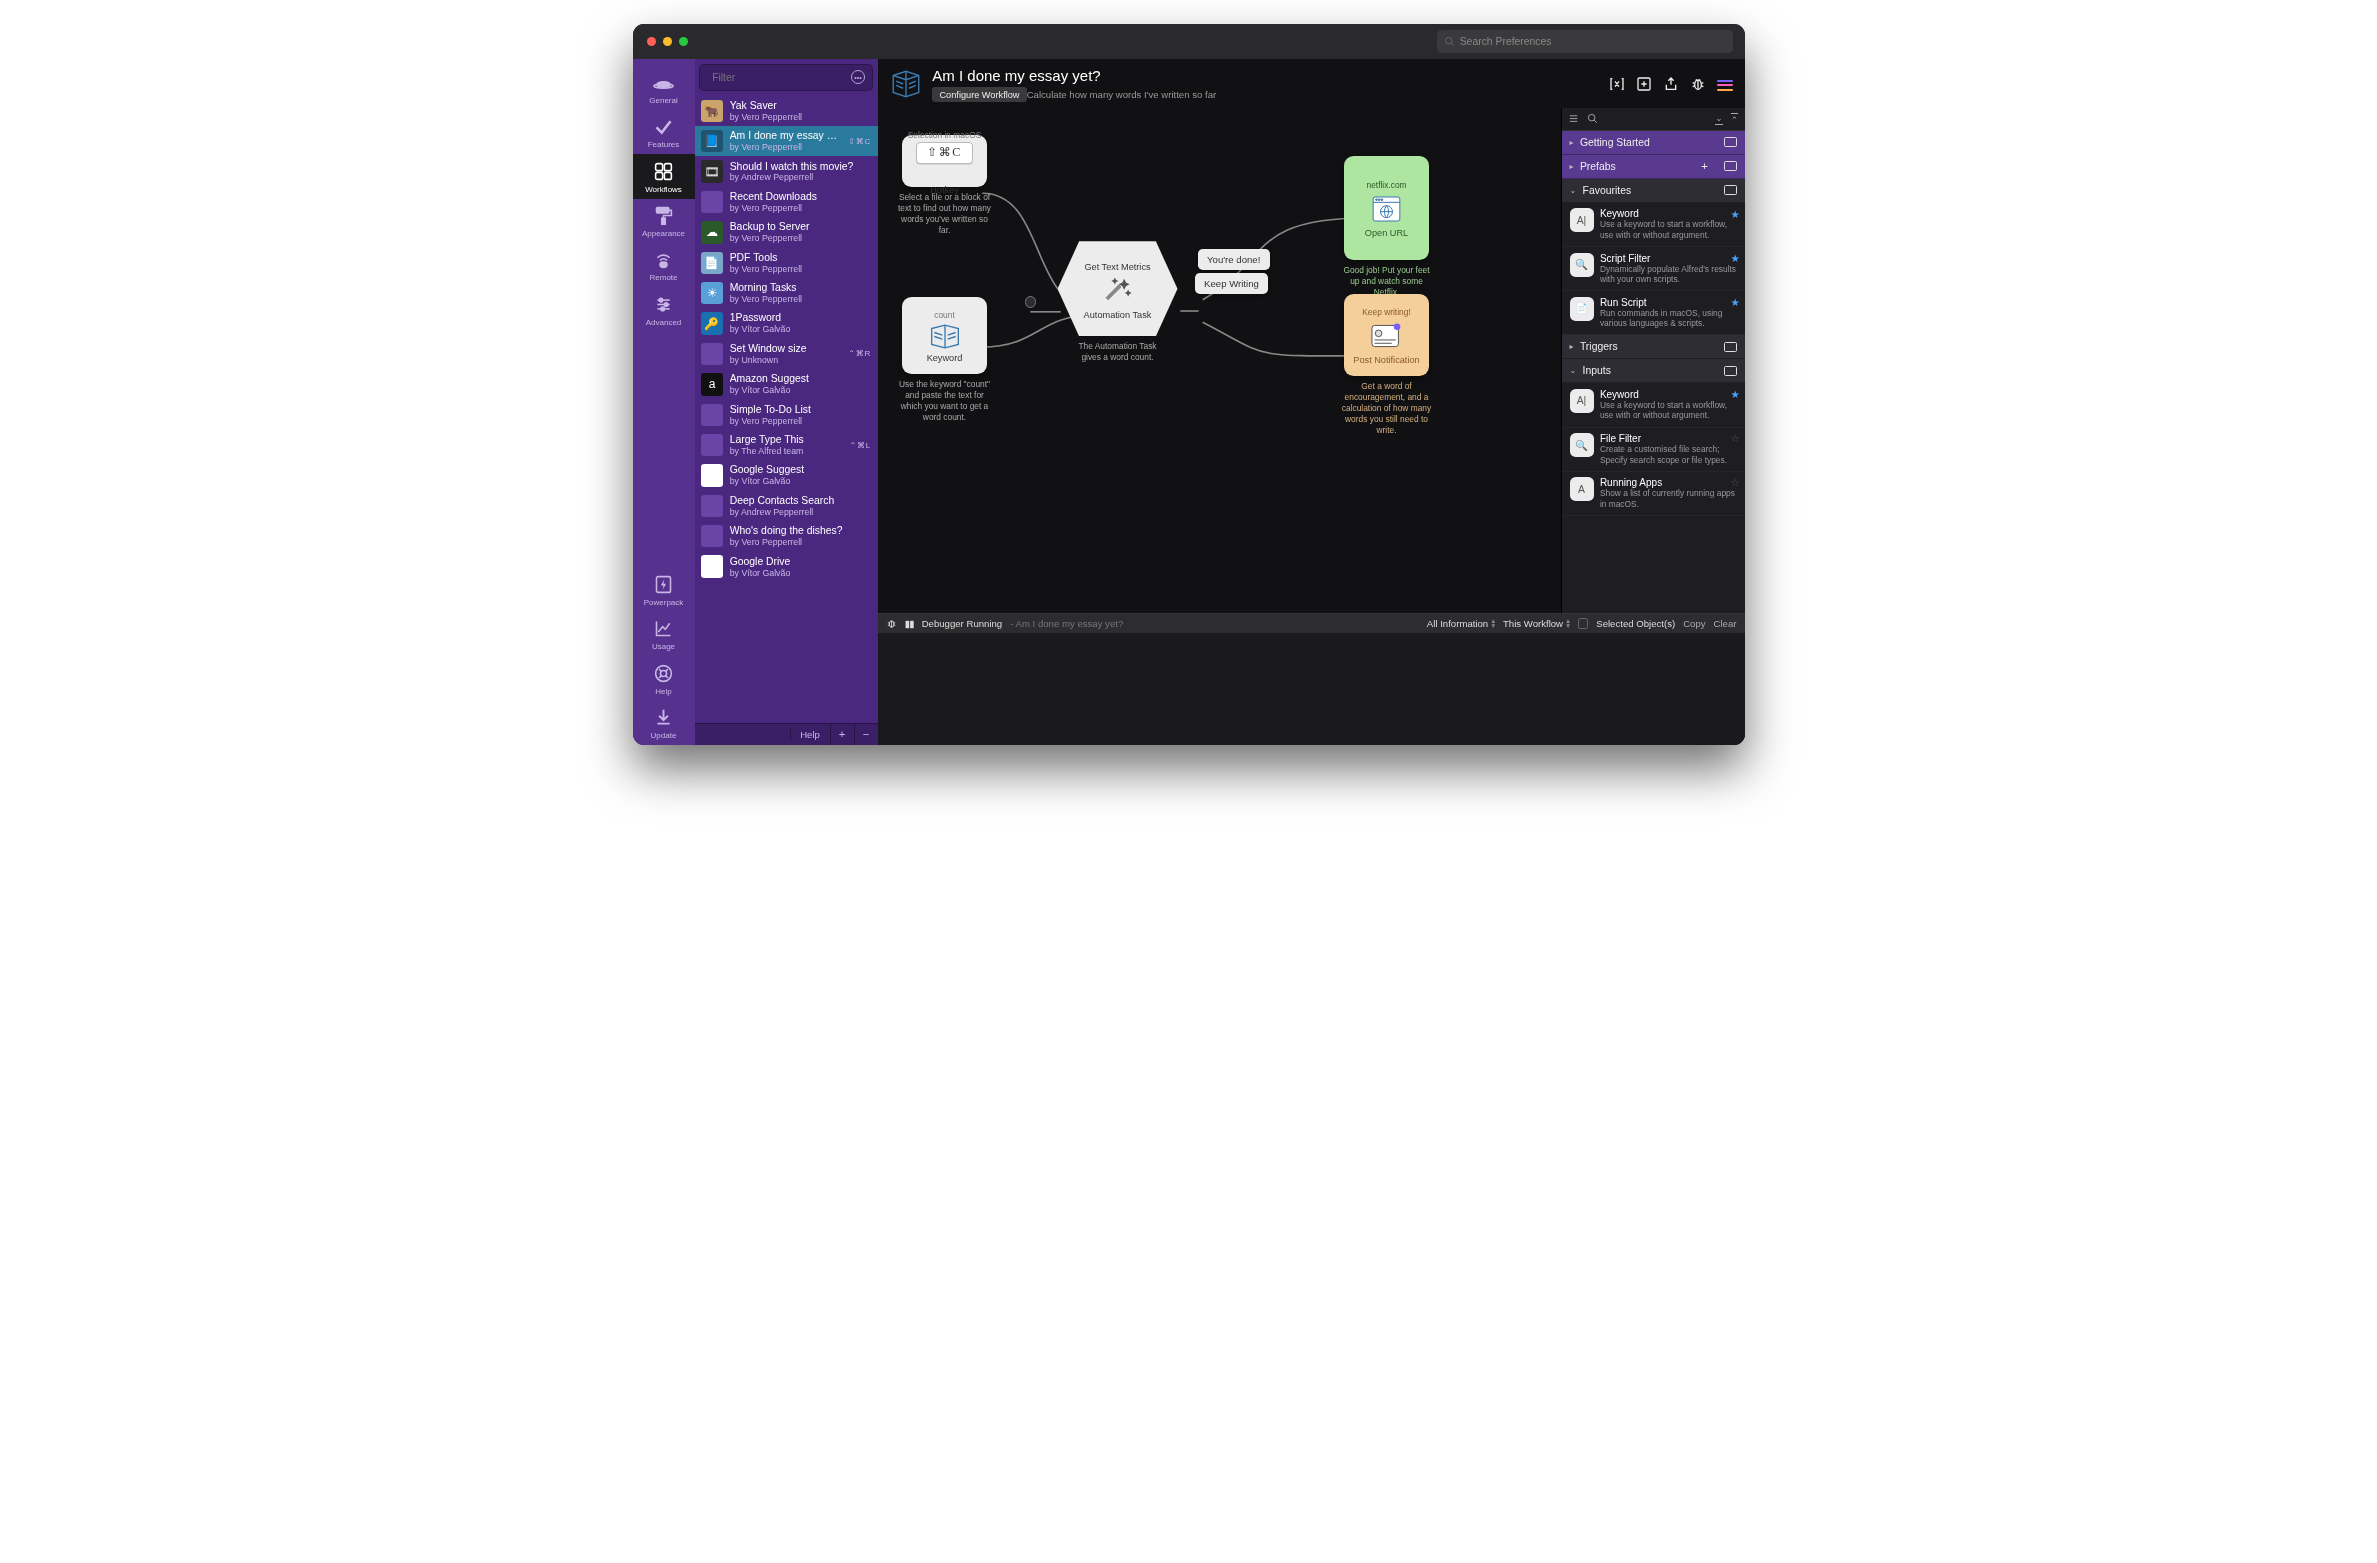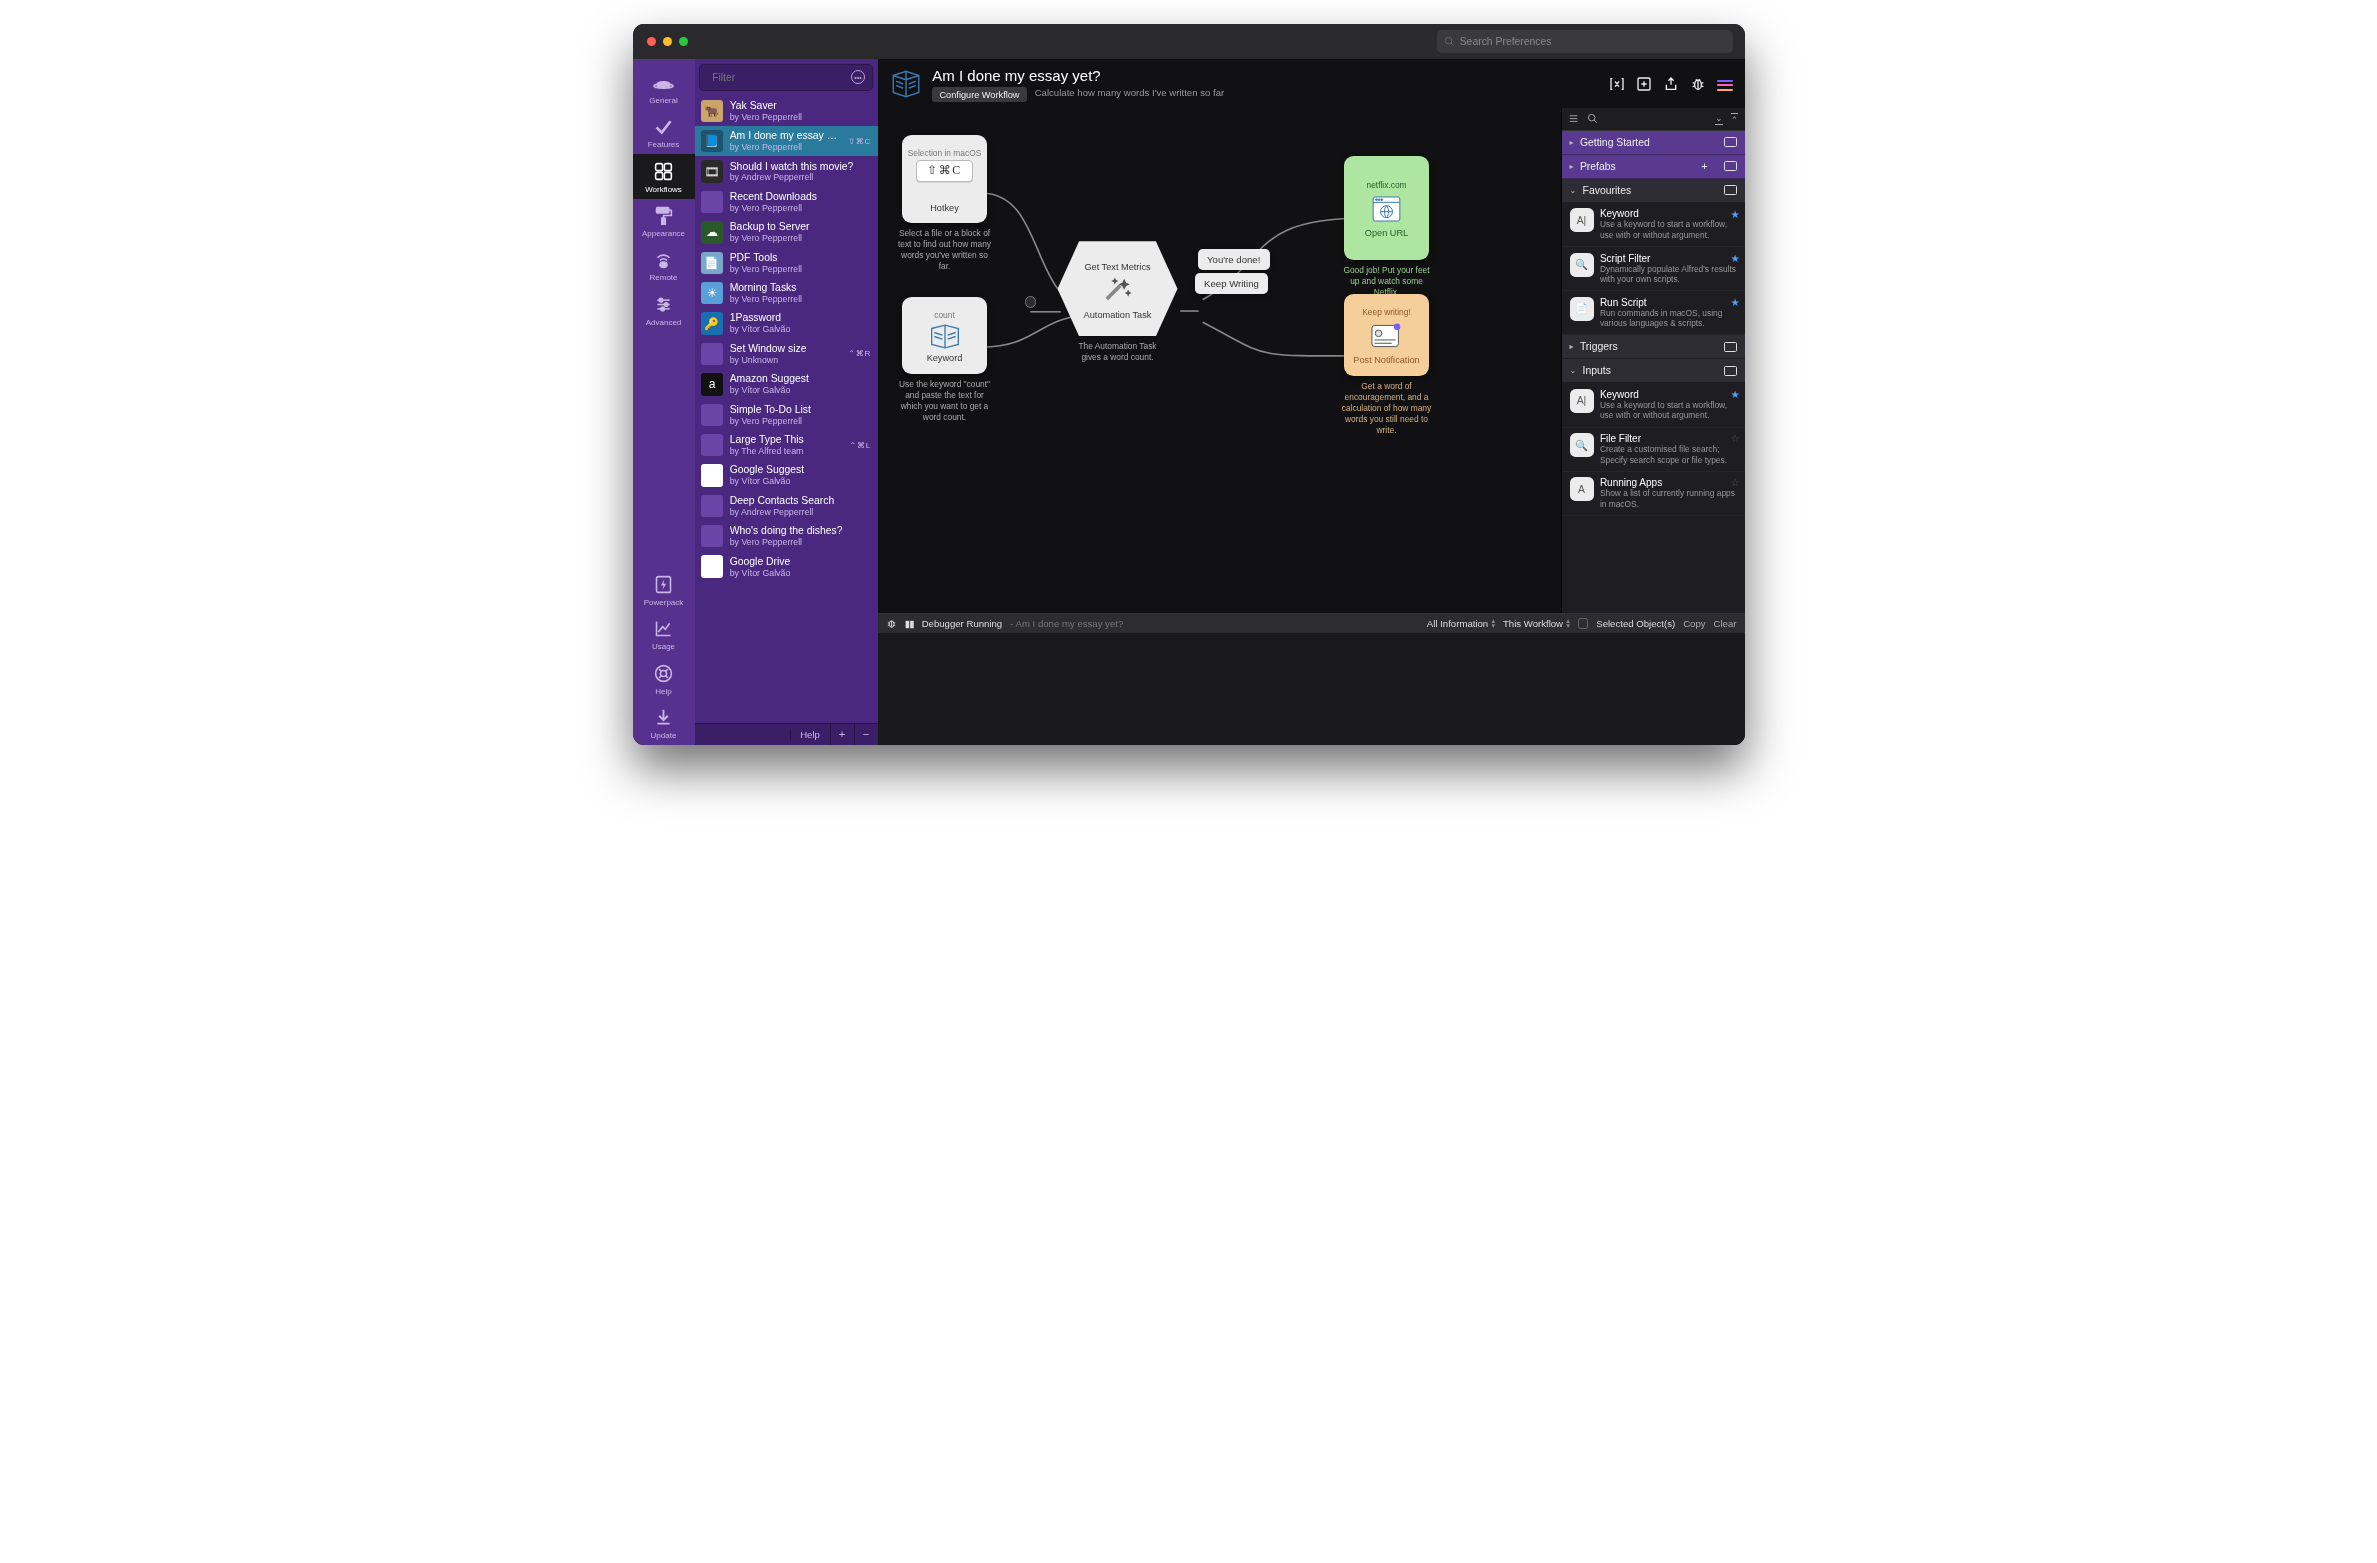--- a/index.html
+++ b/index.html
@@ -36,21 +36,21 @@
   .wshortcut{font-size:8px;color:#c9b6e6;letter-spacing:0.8px}
   .wlist-footer{height:22.4px;background:#3a1f66;display:flex;align-items:center;justify-content:flex-end;gap:0;border-top:0.8px solid rgba(0,0,0,.3)}
   .wlist-footer button{width:24px;height:22.4px;background:none;border:none;border-left:0.8px solid rgba(0,0,0,.3);color:#c9b6e6;font-size:11.2px;cursor:pointer}
   .wlist-footer .help{padding:0 9.6px;font-size:9.6px;color:#c9b6e6;border-left:0.8px solid rgba(0,0,0,.3)}
   
   .main{flex:1;display:flex;flex-direction:column;background:#111113;min-width:0}
   .header{display:flex;align-items:center;padding:8px 11.2px 6.4px 11.2px;gap:9.6px;flex-shrink:0}
   .header-icon{width:34px;height:34px;display:flex;align-items:center;justify-content:center}
   .header-info{flex:1}
   .header h1{font-size:15px;color:#fff;font-weight:500;margin-bottom:3.2px}
-  .header-sub{display:flex;gap:8px}
+  .header-sub{display:flex;align-items:center;}
   .cfg-btn{background:#3a3a3c;color:#eee;border:none;border-radius:3.2px;padding:2.4px 7.2px;font-size:9.2px;cursor:pointer}
   .header-desc{font-size:9.6px;color:#999}
   .header-actions{display:flex;align-items:center;gap:11.2px;color:#eee}
   .header-actions span{cursor:pointer;font-size:14.4px;display:flex;align-items:center}
   .ha-icon{width:16px;height:16px}
   .hamburger{display:flex;flex-direction:column;gap:2.4px;padding-top:1.6px}
   .hamburger div{width:16px;height:2px;border-radius:1.6px}
   
   .editor{flex:1;display:flex;min-height:0}
   .canvas{flex:1;position:relative;background:#111113;overflow:hidden}
@@ -385,21 +385,21 @@
           <svg class="wires" viewBox="0 0 852 607" width="682" height="486">
             <path d="M 130 95 C 210 95, 190 240, 270 237" stroke="#888" stroke-width="2" fill="none"></path>
             <path d="M 130 287 C 200 287, 200 247, 270 247" stroke="#888" stroke-width="2" fill="none"></path>
             <path d="M 377 242 L 400 242" stroke="#888" stroke-width="2" fill="none"></path>
             <path d="M 405 228 C 490 180, 460 126, 610 126" stroke="#888" stroke-width="2" fill="none"></path>
             <path d="M 405 256 C 490 300, 460 298, 610 298" stroke="#888" stroke-width="2" fill="none"></path>
             <path d="M 190 243 L 228 243" stroke="#888" stroke-width="2" fill="none"></path>
           </svg>
 
           <div class="node" style="left:19px;top:27px">
-            <div class="node-box" style="height:88px">
+            <div class="node-box" style="height:52px">
               <div class="node-title-top">Selection in macOS</div>
               <div class="hotkey-key">⇧⌘C</div>
               <div class="node-center" style="margin-top:21px">Hotkey</div>
             </div>
             <div class="node-desc">Select a file or a block of text to find out how many words you've written so far.</div>
           </div>
 
           <div class="node" style="left:19px;top:189px">
             <div class="node-box" style="height:77px">
               <div class="node-title-top">count</div>

